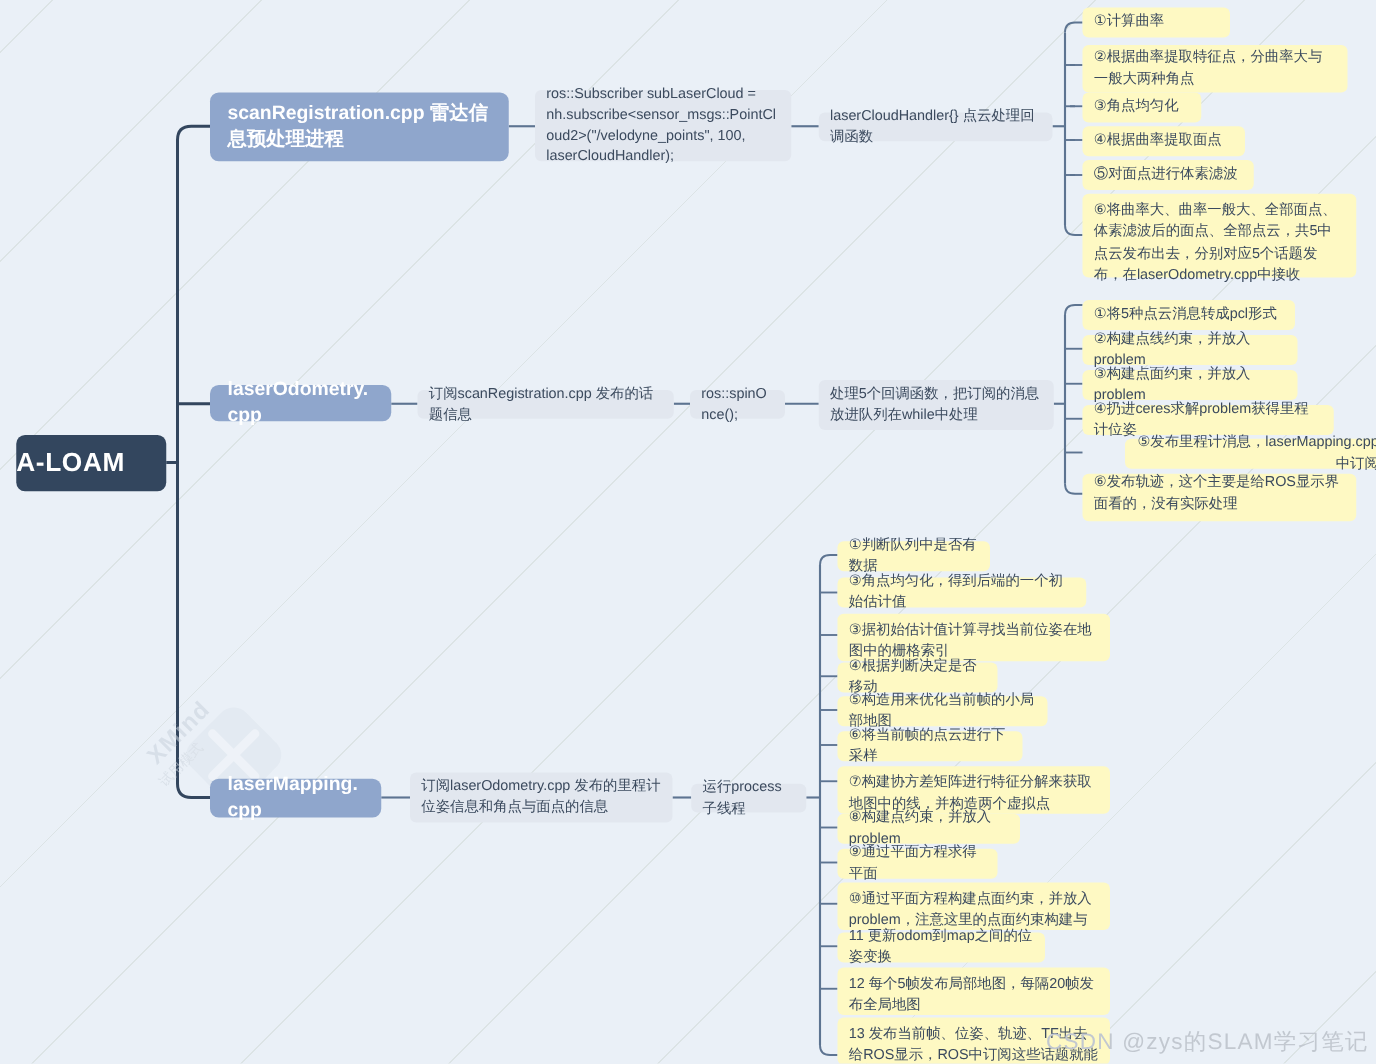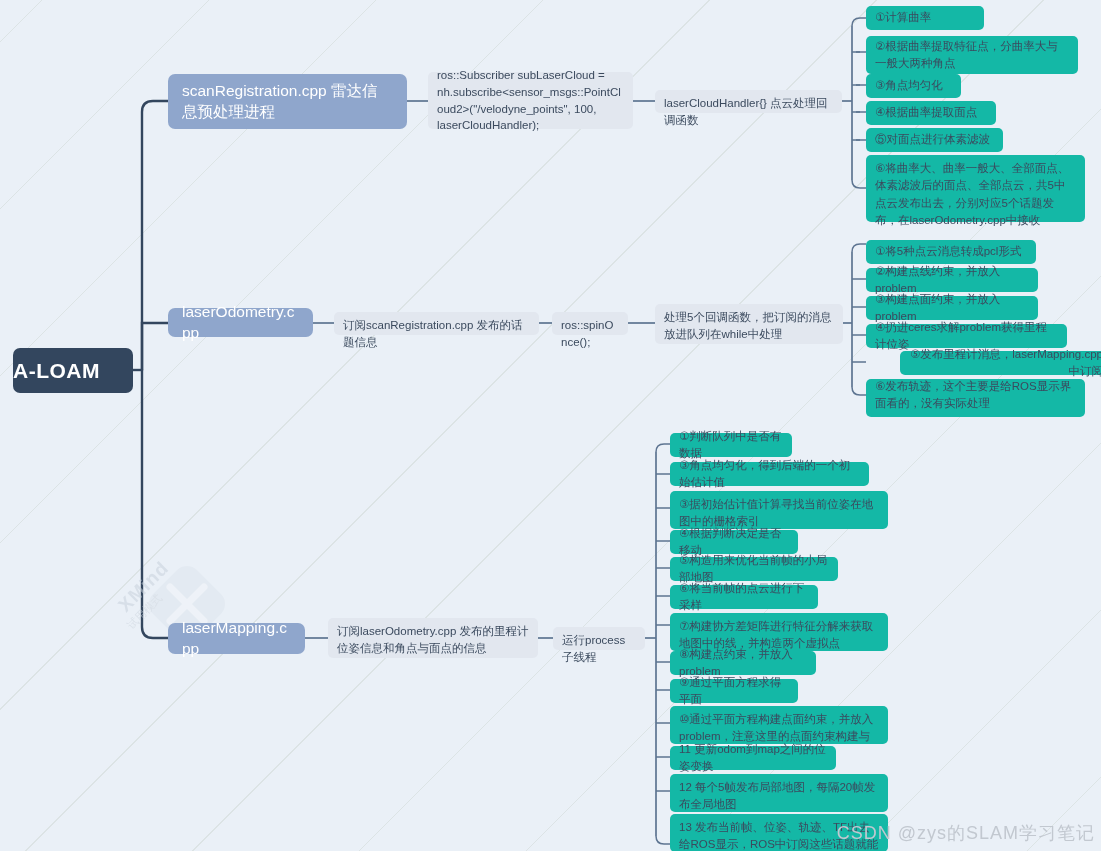--- a/index.html
+++ b/index.html
@@ -58,37 +58,38 @@
     font-weight: bold;
     letter-spacing: 0.5px;
     display: flex;
     align-items: center;
   }
   .node-main {
     background: #8fa6cc;
     color: #ffffff;
     border-radius: 7px;
     font-size: 15.5px;
-    font-weight: normal;
+    font-weight: bold;
     display: flex;
     align-items: center;
     padding: 6px 14px;
     line-height: 1.35;
   }
   .node-mid {
     background: #e2e7ef;
     color: #3b4a5e;
     border-radius: 5px;
     font-size: 11.5px;
     display: flex;
+    align-items: center;
     padding: 5px 9px;
     line-height: 1.45;
   }
   .node-leaf {
-    background: #14b8a6;
+    background: #fef9c3;
     color: #3b4a5e;
     border-radius: 5px;
     font-size: 11.5px;
     display: flex;
     align-items: center;
     padding: 5px 9px;
     line-height: 1.5;
   }
   
   #xmind-wm {

